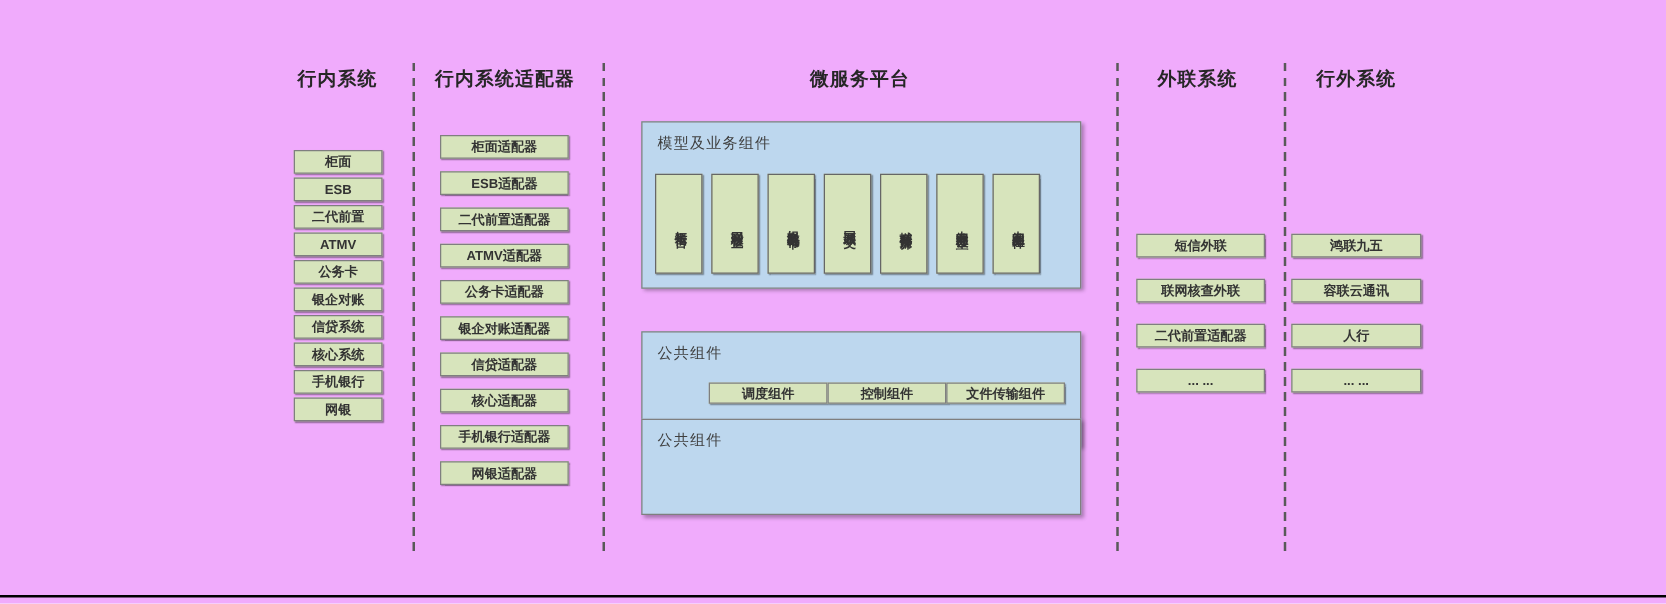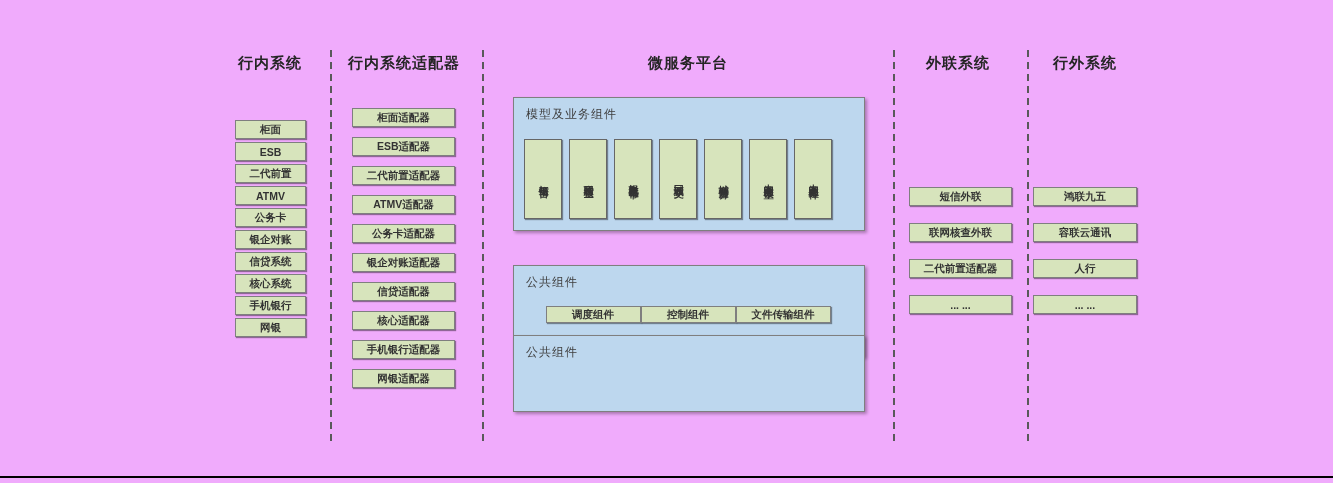--- a/index.html
+++ b/index.html
@@ -50,21 +50,21 @@
     background:var(--box-fill,#d7e4bc);
     border:1px solid #666666;
     box-shadow:1px 1px 1px rgba(0,0,0,.4);
     display:flex;align-items:center;justify-content:center;
     writing-mode:vertical-rl;text-orientation:upright;
     font-size:10px;font-weight:bold;color:#333333;
     line-height:1.05;letter-spacing:1px;
   }
   .hrow{
     position:absolute;left:10px;right:12px;top:40px;
-    display:flex;justify-content:center;
+    display:flex;justify-content:flex-end;
   }
   .hrow .btn{
     box-sizing:border-box;width:95px;height:17px;
     background:var(--box-fill,#d7e4bc);
     border:1px solid var(--box-border,#7f7f7f);
     box-shadow:1px 1px 1px rgba(0,0,0,.4);
     display:flex;align-items:center;justify-content:center;
     font-size:10.5px;font-weight:bold;color:#333333;white-space:nowrap;
   }
   .bottom-rule{position:absolute;left:0;top:476px;width:1333px;height:2px;background:#000000;}

